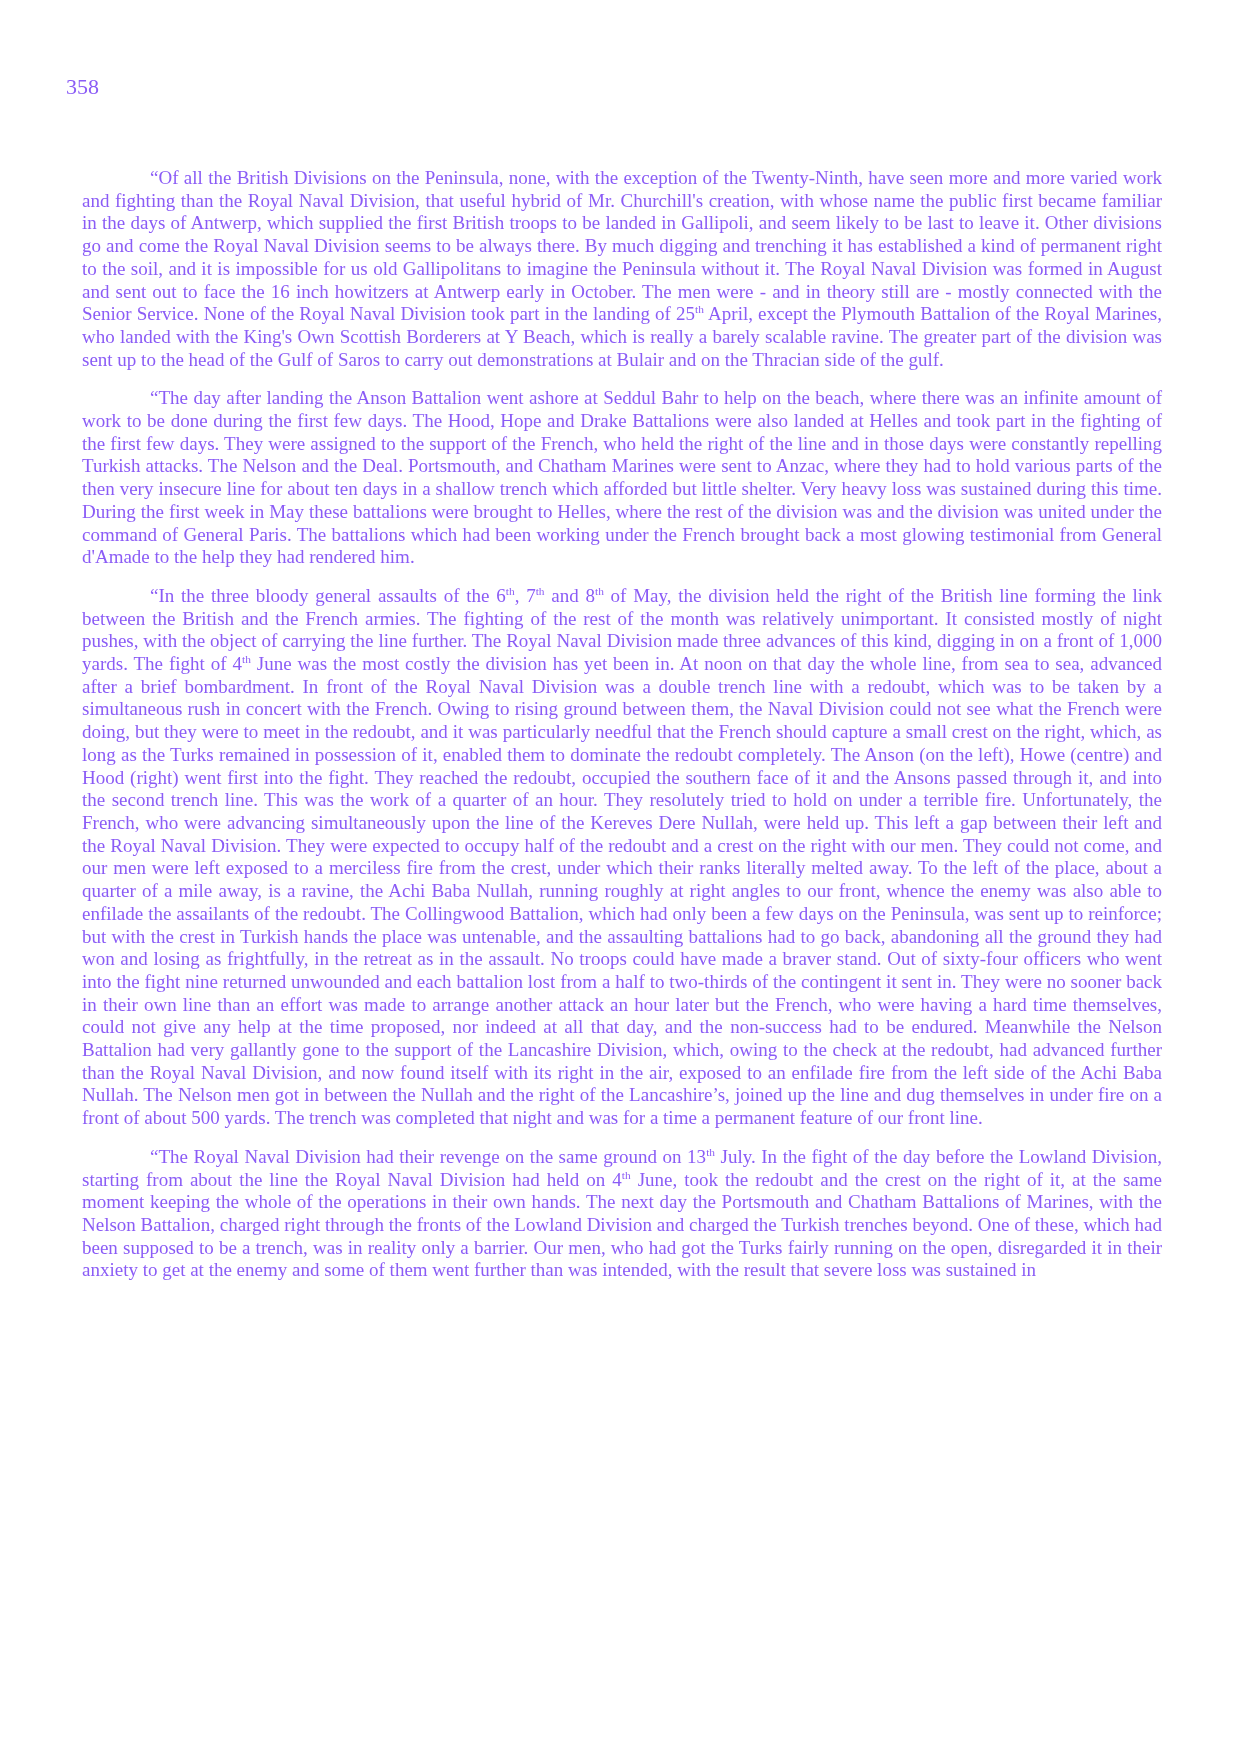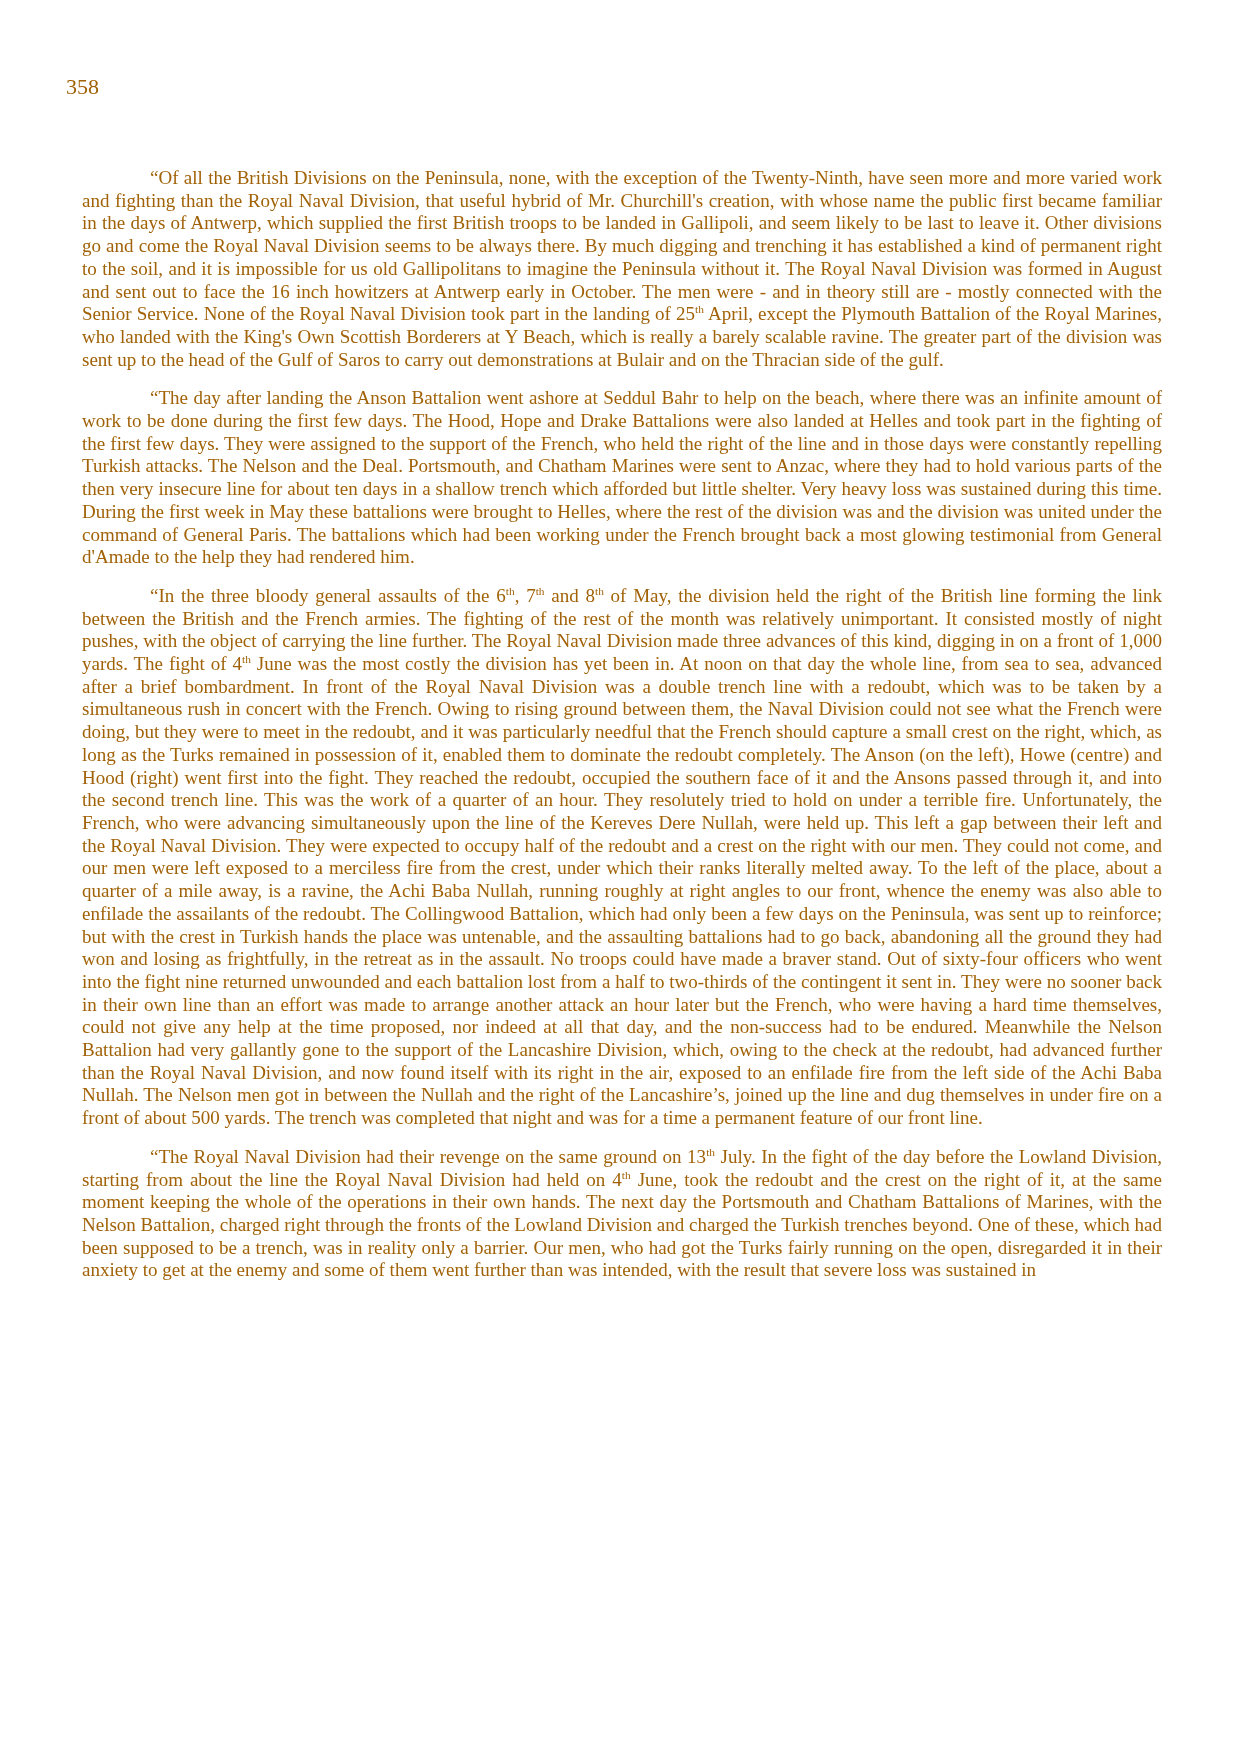--- a/index.html
+++ b/index.html
@@ -7,21 +7,21 @@
     padding: 0;
     background: #e8e8e8;
   }
   .page {
     position: relative;
     width: 1240px;
     height: 1754px;
     margin: 0 auto;
     background: #ffffff;
     font-family: "Liberation Serif", serif;
-    color: #a16207;
+    color: #8b5cf6;
     overflow: hidden;
   }
   .page-number {
     position: absolute;
     left: 66px;
     top: 76px;
     font-size: 22px;
     line-height: 1;
   }
   .page-title {

